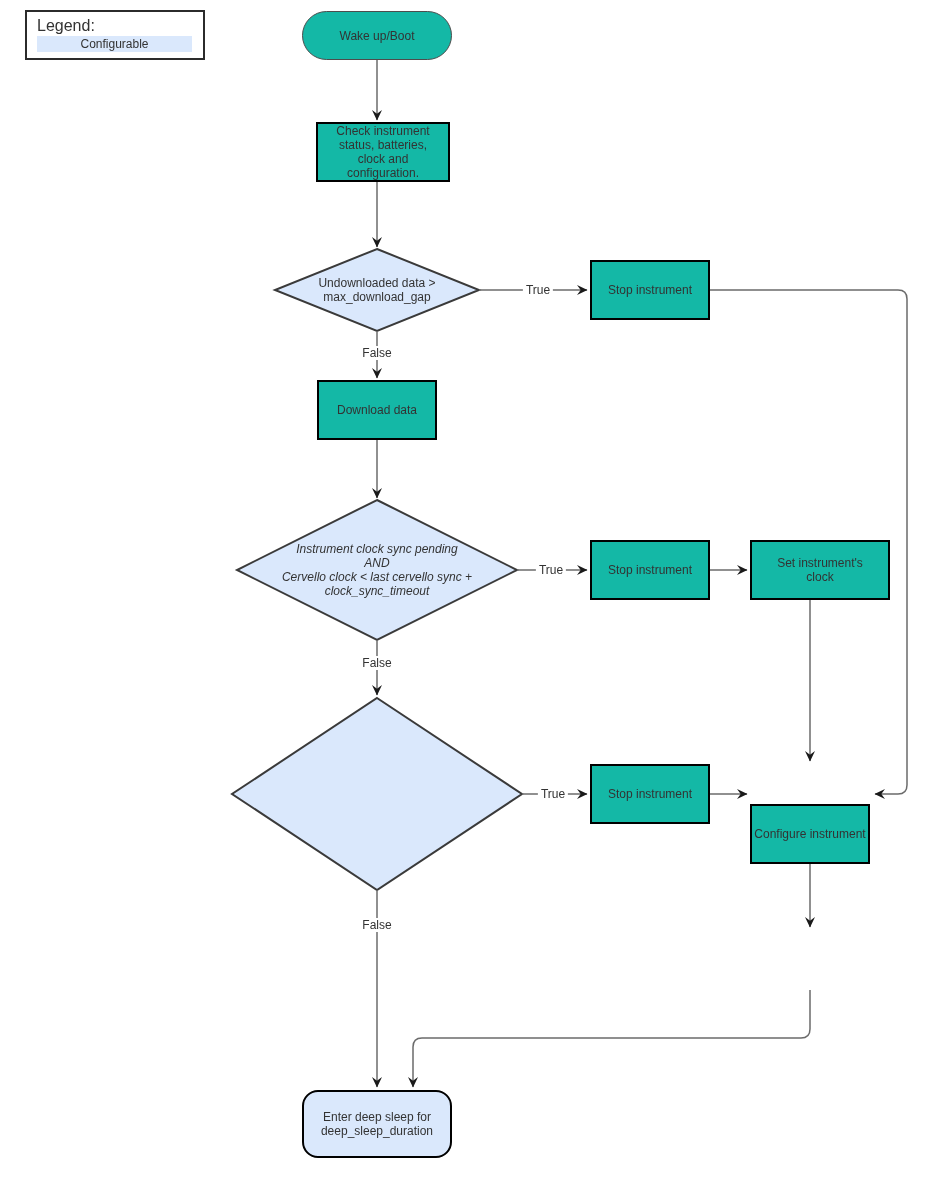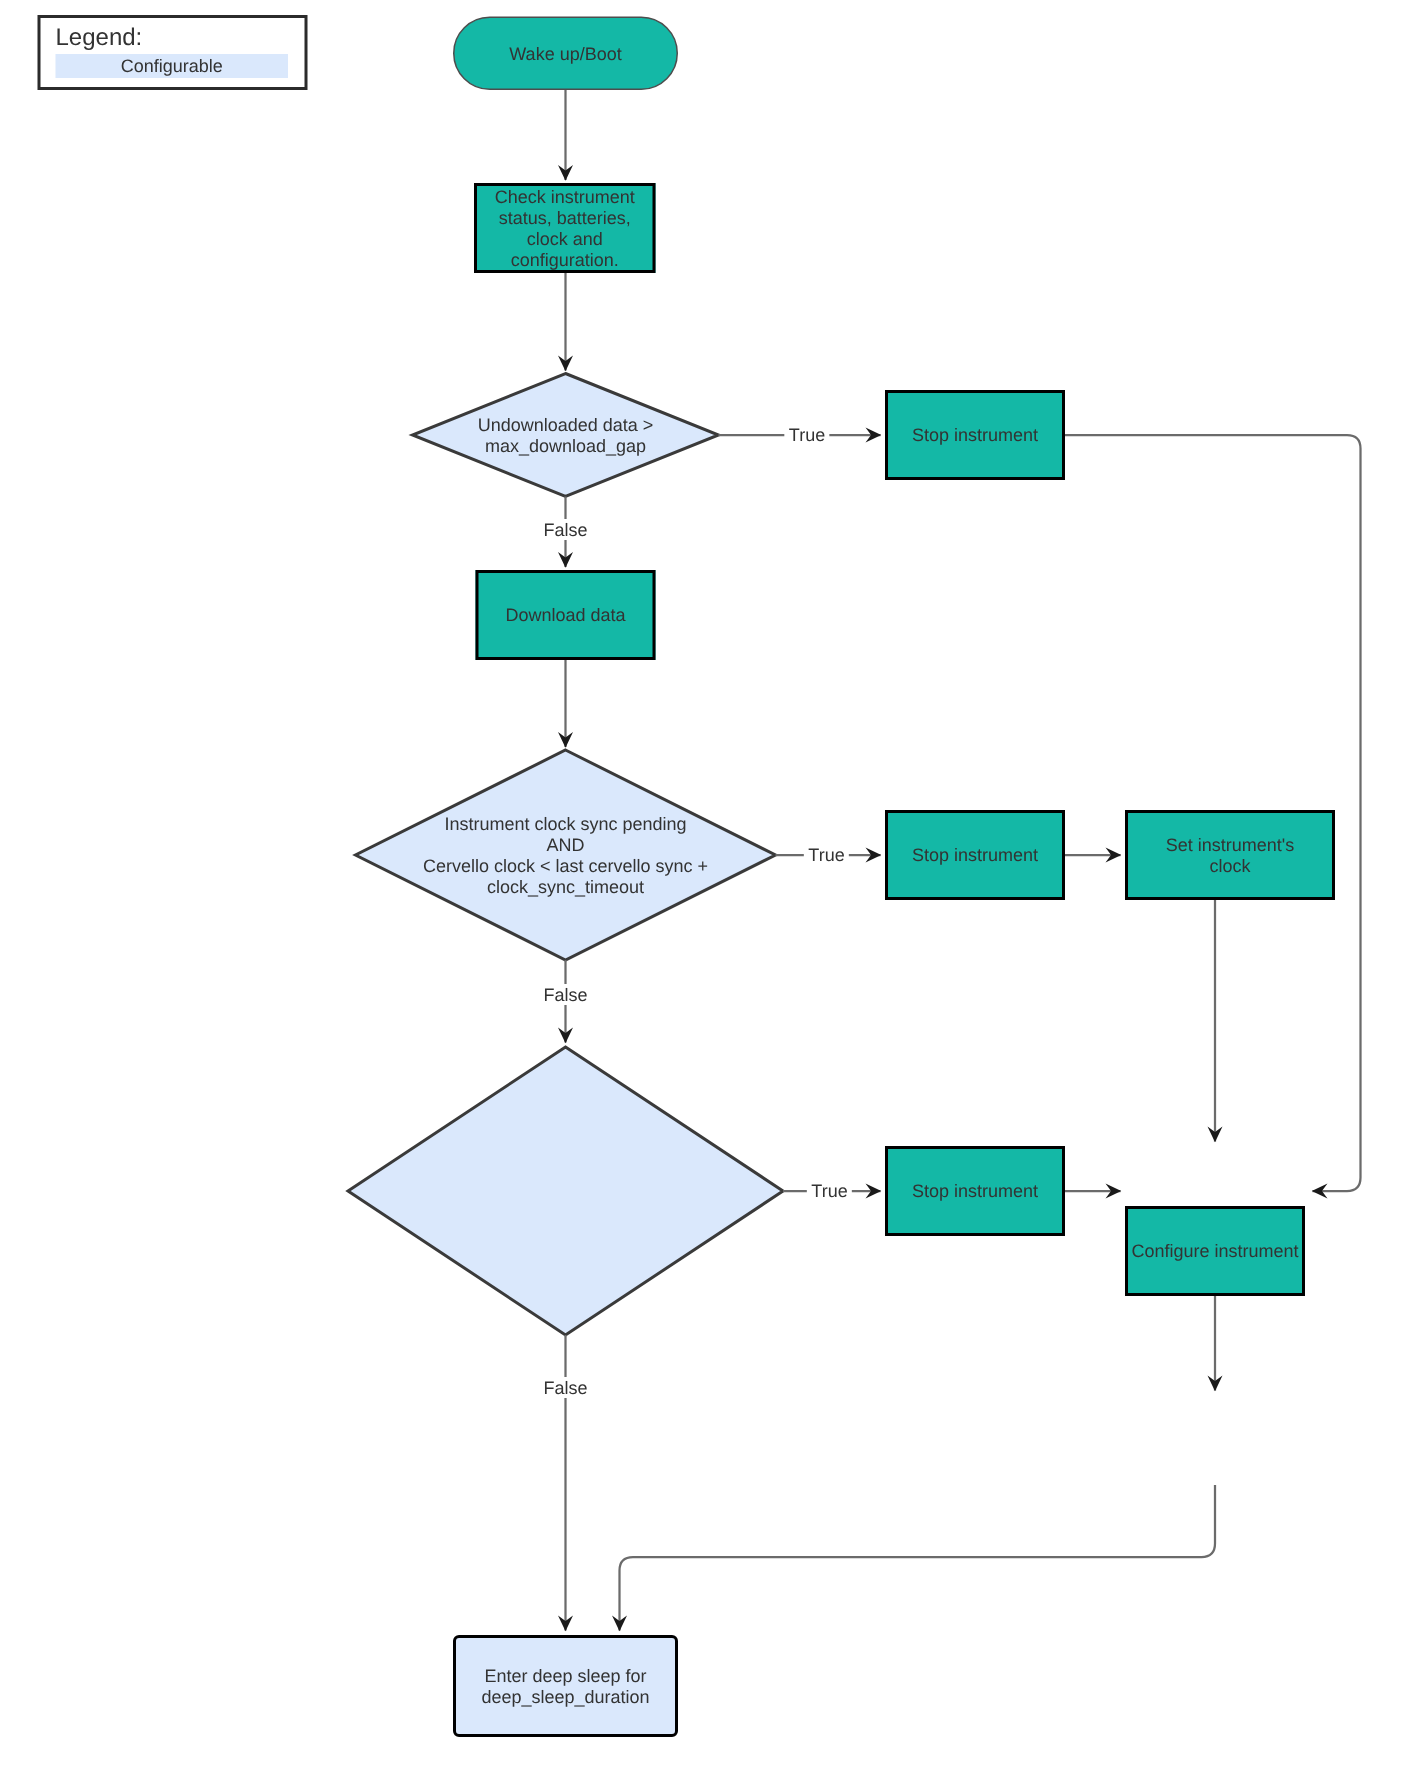--- a/index.html
+++ b/index.html
@@ -22,21 +22,21 @@
     background:#14b8a6;
     border:2px solid #000000;
   }
   .stadium{
     border:1.5px solid #4d4d4d;
     border-radius:25px;
   }
   .rounded-term{
     background:#dae8fc;
     border:2.5px solid #000000;
-    border-radius:4px;
+    border-radius:16px;
   }
   .diamond-label{
     position:absolute;z-index:2;
     text-align:center;
     font-size:12px;line-height:14px;
     white-space:pre-line;
     pointer-events:none;
   }
   .edge-label{
     position:absolute;z-index:3;
@@ -98,21 +98,21 @@
     </g>
   </svg>
 
   <div class="legend">
     <div class="legend-title">Legend:</div>
     <div class="legend-swatch">Configurable</div>
   </div>
 
   <div class="node stadium" style="left:302px;top:11px;width:150px;height:49px;">Wake up/Boot</div>
 
-  <div class="node" style="left:316px;top:122px;width:121px;height:60px;">Check instrument
+  <div class="node" style="left:316px;top:122px;width:134px;height:60px;">Check instrument
 status, batteries,
 clock and
 configuration.</div>
 
   <div class="node" style="left:590px;top:260px;width:120px;height:60px;">Stop instrument</div>
 
   <div class="node" style="left:317px;top:380px;width:120px;height:60px;">Download data</div>
 
   <div class="node" style="left:590px;top:540px;width:120px;height:60px;">Stop instrument</div>
 
@@ -122,21 +122,21 @@
   <div class="node" style="left:590px;top:764px;width:120px;height:60px;">Stop instrument</div>
 
   <div class="node" style="left:750px;top:804px;width:120px;height:60px;">Configure instrument</div>
 
 
   <div class="node rounded-term" style="left:302px;top:1090px;width:150px;height:68px;">Enter deep sleep for
 deep_sleep_duration</div>
 
   <div class="diamond-label" style="left:277px;top:276px;width:200px;">Undownloaded data &gt;
 max_download_gap</div>
-  <div class="diamond-label" style="left:237px;top:542px;width:280px;">Instrument clock sync pending
+  <div class="diamond-label" style="left:237px;top:542px;width:280px;font-style:italic;">Instrument clock sync pending
 AND
 Cervello clock &lt; last cervello sync +
 clock_sync_timeout</div>
 
   <span class="edge-label" style="left:538px;top:290px;">True</span>
   <span class="edge-label" style="left:377px;top:353px;">False</span>
   <span class="edge-label" style="left:551px;top:570px;">True</span>
   <span class="edge-label" style="left:377px;top:663px;">False</span>
   <span class="edge-label" style="left:553px;top:794px;">True</span>
   <span class="edge-label" style="left:377px;top:925px;">False</span>

